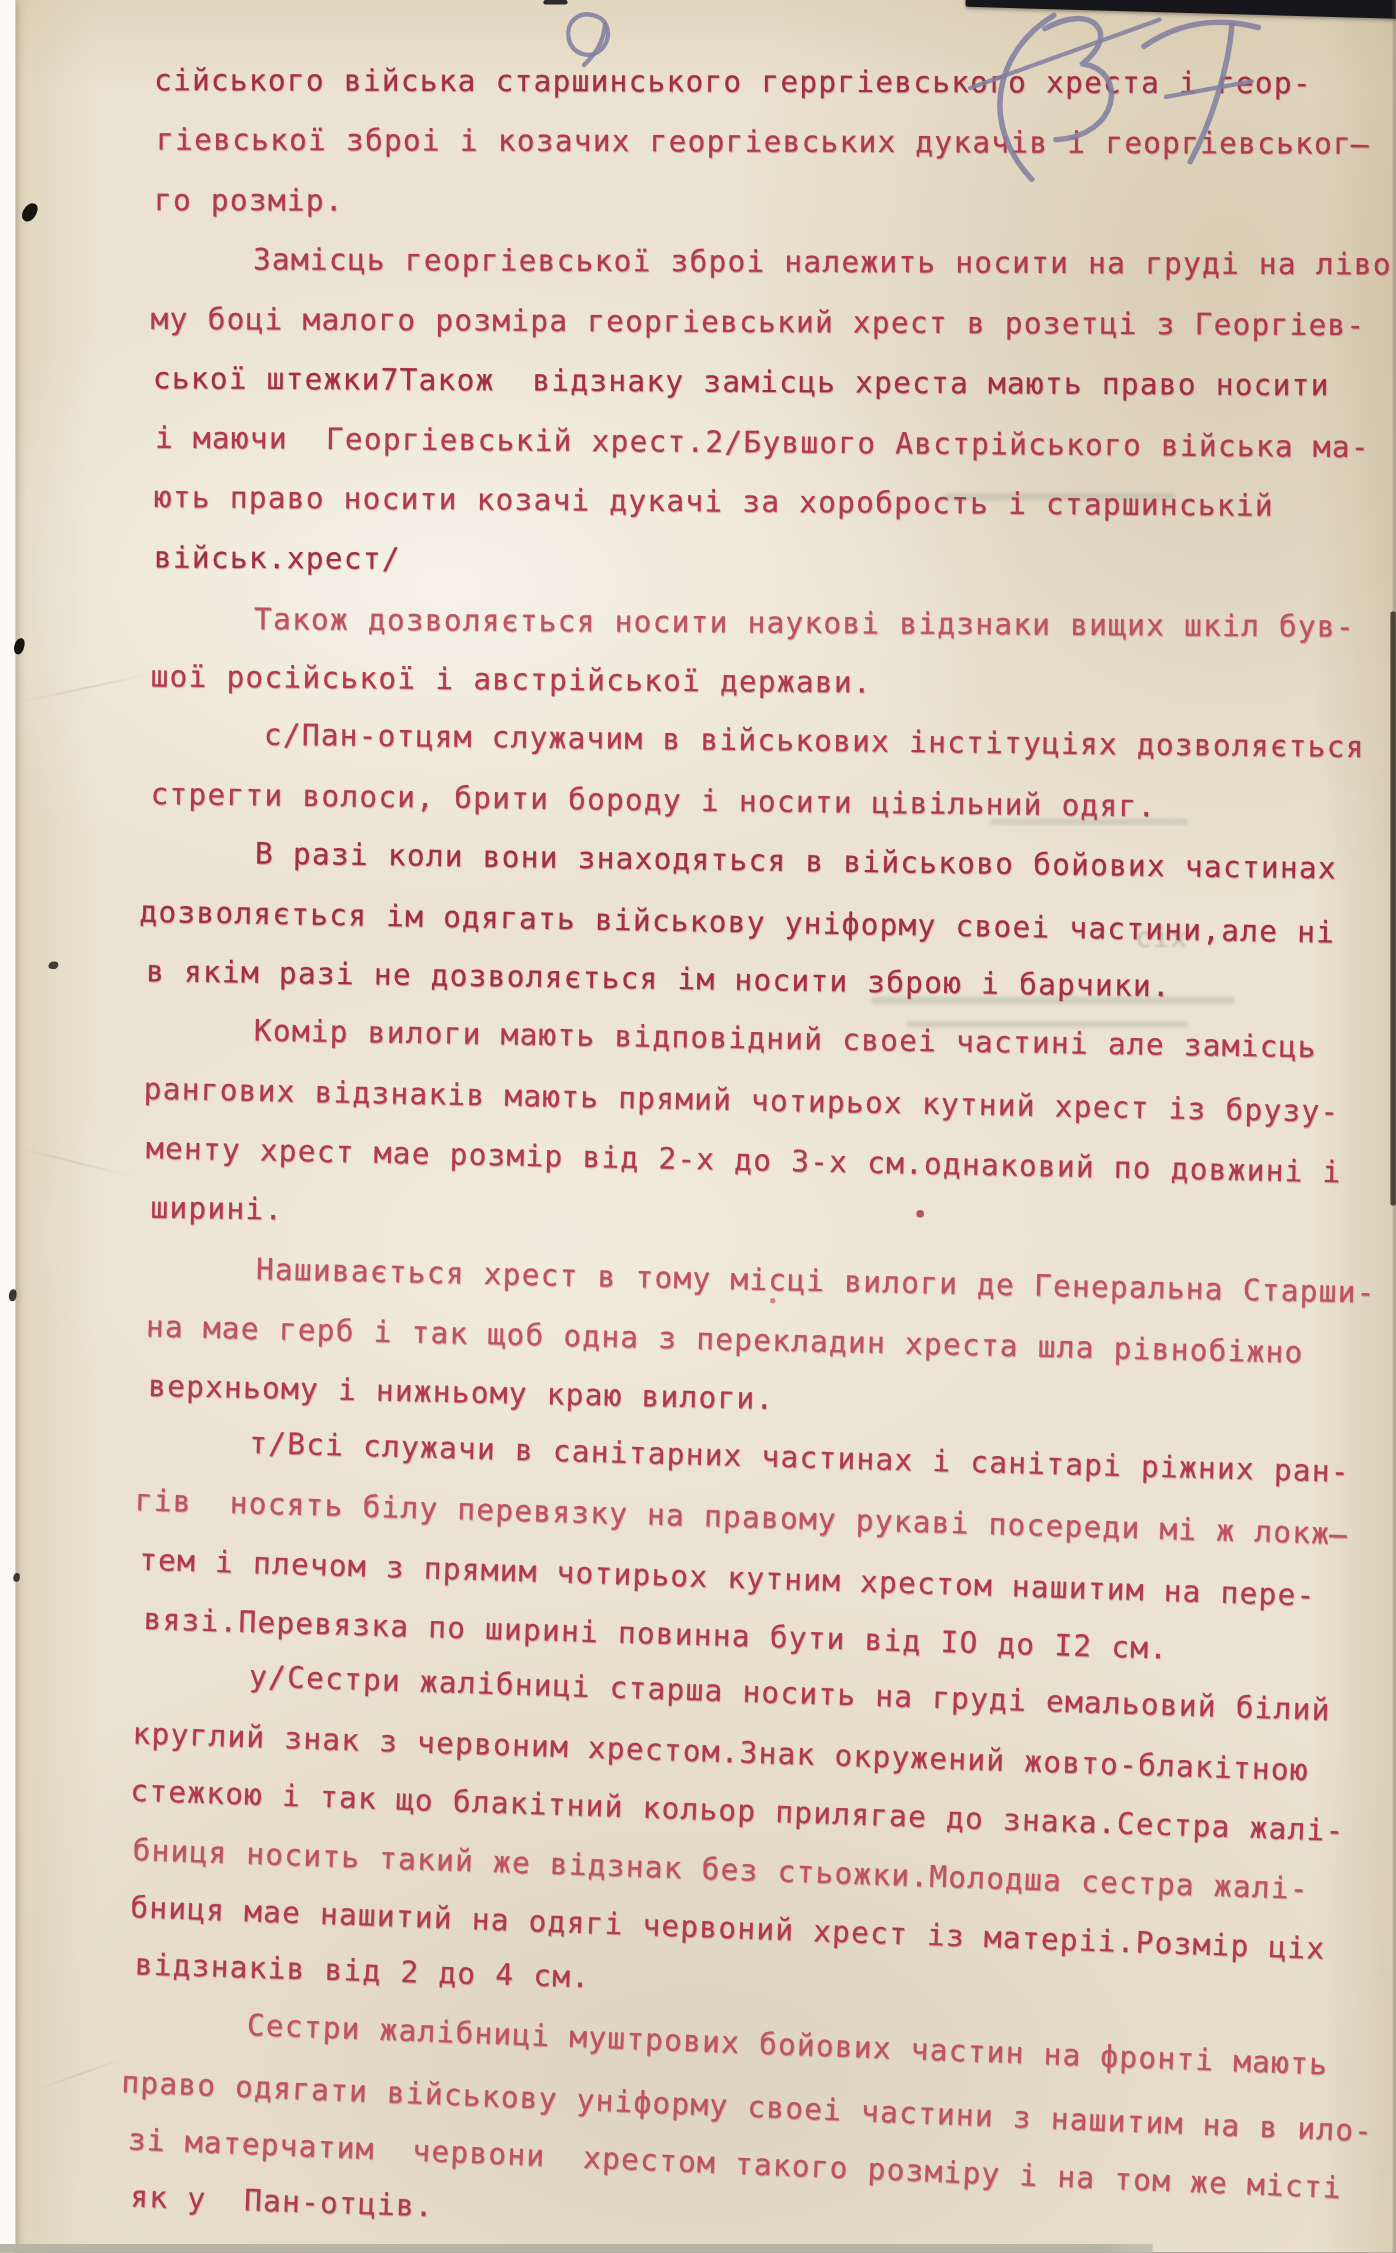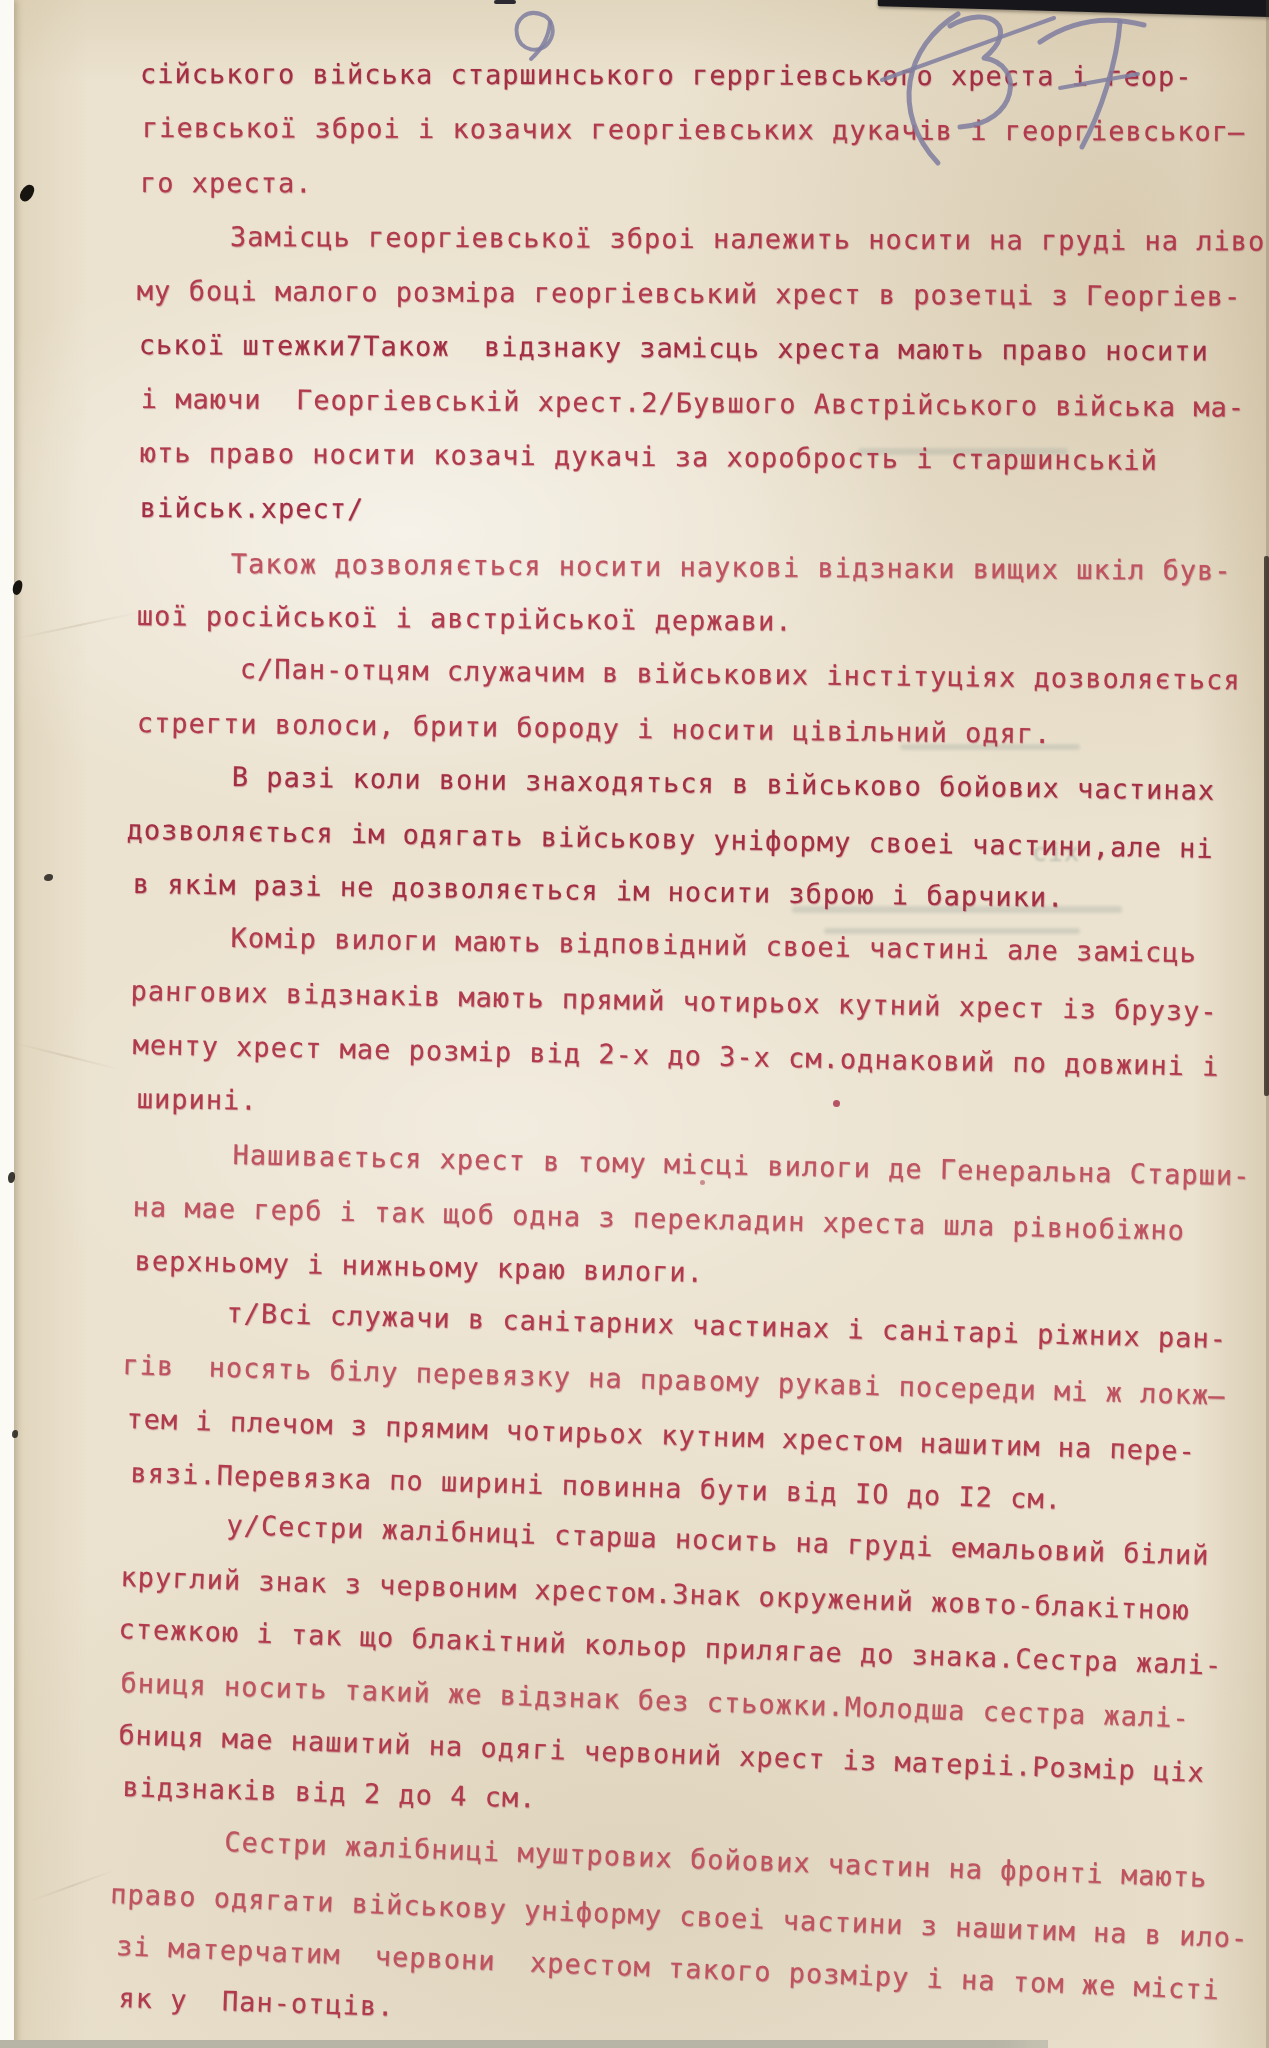--- a/index.html
+++ b/index.html
@@ -47,21 +47,21 @@
 
   <div class="ghost" style="left:1032px;top:838px;">сіх</div>
   <div class="ghost-bar" style="left:792px;top:906px;width:330px;height:7px;"></div>
   <div class="ghost-bar" style="left:824px;top:928px;width:256px;height:6px;"></div>
   <div class="ghost-bar" style="left:858px;top:448px;width:210px;height:7px;"></div>
   <div class="ghost-bar" style="left:900px;top:744px;width:180px;height:6px;"></div>
 
   <div id="text-layer">
       <div class="tline" style="left: 140px; top: 58px; transform: rotate(0.15deg); color: rgb(163, 47, 69);">сійського війська старшинського герргіевського хреста і геор-</div>
       <div class="tline" style="left: 142px; top: 112px; transform: rotate(0.2deg); color: rgb(177, 58, 77);">гіевської зброі і козачих георгіевських дукачів і георгіевськог̶</div>
-      <div class="tline" style="left: 140px; top: 167px; transform: rotate(0.15deg); color: rgb(177, 58, 77);">го хреста.</div>
+      <div class="tline" style="left: 140px; top: 167px; transform: rotate(0.15deg); color: rgb(177, 58, 77);">го розмір.</div>
       <div class="tline" style="left: 230px; top: 221px; transform: rotate(0.25deg); color: rgb(177, 58, 77);">Замісць георгіевської зброі належить носити на груді на ліво-</div>
       <div class="tline" style="left: 137px; top: 275px; transform: rotate(0.3deg); color: rgb(177, 58, 77);">му боці малого розміра георгіевський хрест в розетці з Георгіев-</div>
       <div class="tline" style="left: 139px; top: 329px; transform: rotate(0.35deg); color: rgb(163, 47, 69);">ської штежки7Також  відзнаку замісць хреста мають право носити</div>
       <div class="tline" style="left: 141px; top: 383px; transform: rotate(0.45deg); color: rgb(177, 58, 77);">і маючи  Георгіевській хрест.2/Бувшого Австрійського війська ма-</div>
       <div class="tline" style="left: 140px; top: 437px; transform: rotate(0.45deg); color: rgb(177, 58, 77);">ють право носити козачі дукачі за хоробрость і старшинській</div>
       <div class="tline" style="left: 140px; top: 492px; transform: rotate(0.3deg); color: rgb(163, 47, 69);">військ.хрест/</div>
       <div class="tline" style="left: 231px; top: 548px; transform: rotate(0.4deg); color: rgb(191, 83, 96);">Також дозволяється носити наукові відзнаки вищих шкіл був-</div>
       <div class="tline" style="left: 137px; top: 600px; transform: rotate(0.5deg); color: rgb(177, 58, 77);">шої російської і австрійської держави.</div>
       <div class="tline" style="left: 240px; top: 653px; transform: rotate(0.65deg); color: rgb(177, 58, 77);">с/Пан-отцям служачим в військових інстітуціях дозволяється</div>
       <div class="tline" style="left: 137px; top: 707px; transform: rotate(0.7deg); color: rgb(177, 58, 77);">стрегти волоси, брити бороду і носити цівільний одяг.</div>

